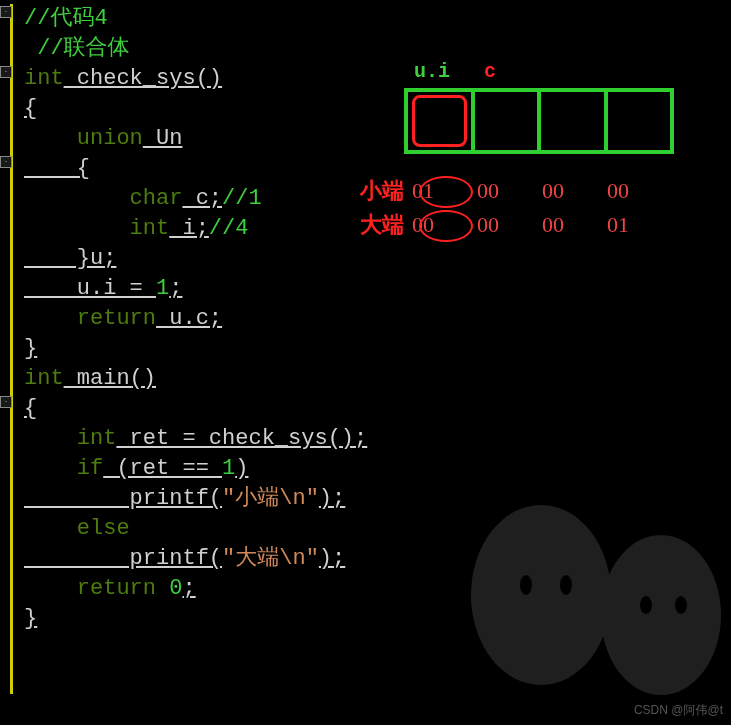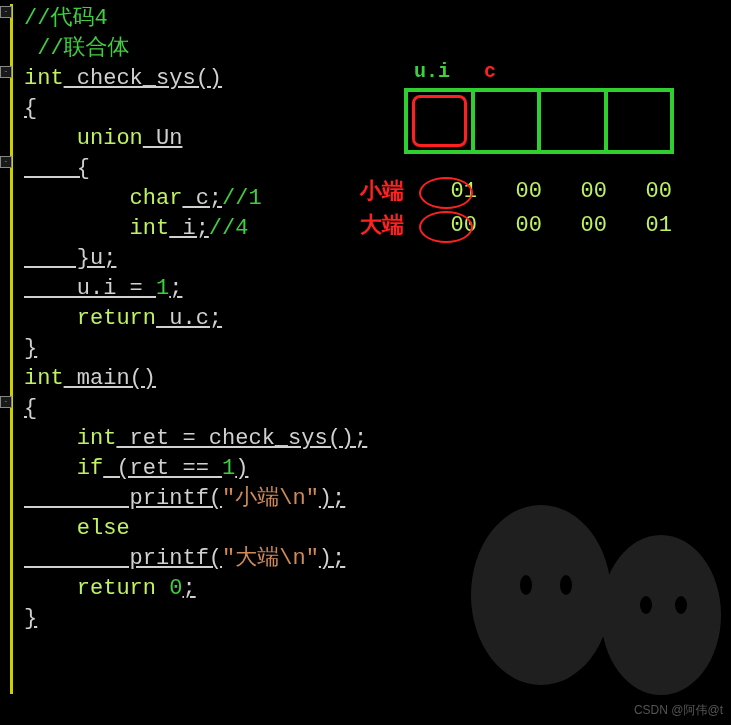--- a/index.html
+++ b/index.html
@@ -39,21 +39,21 @@
     width: 10px;
     height: 10px;
     border: 1px solid #888;
     background: #1a1a1a;
     font-size: 8px;
     color: #888;
     line-height: 8px;
     text-align: center;
   }
   .c-comment { color: #3ecf3e; }
-  .c-kw      { color: #bef264; }
+  .c-kw      { color: #4d7c0f; }
   .c-plain   { color: #d0d0d0; text-decoration: underline; }
   .c-str     { color: #d08a5a; }
   .c-num     { color: #3ecf3e; }
 
   
   .diagram {
     position: absolute;
     left: 344px;
     top: 60px;
     width: 380px;
@@ -90,23 +90,23 @@
   }
   .memrow .label {
     width: 60px;
     color: #ff2020;
     text-align: right;
     padding-right: 8px;
     font-weight: bold;
   }
   .memrow .val {
     width: 65px;
-    text-align: right;
-    color: #bef264;
-    font-family: Liberation Mono, monospace;
+    text-align: left;
+    color: #ef4444;
+    font-family: Liberation Serif, serif;
     position: relative;
   }
   .circle {
     position: absolute;
     left: 7px; top: -2px;
     width: 50px; height: 28px;
     border: 2px solid #ff2020;
     border-radius: 50%;
   }
   

